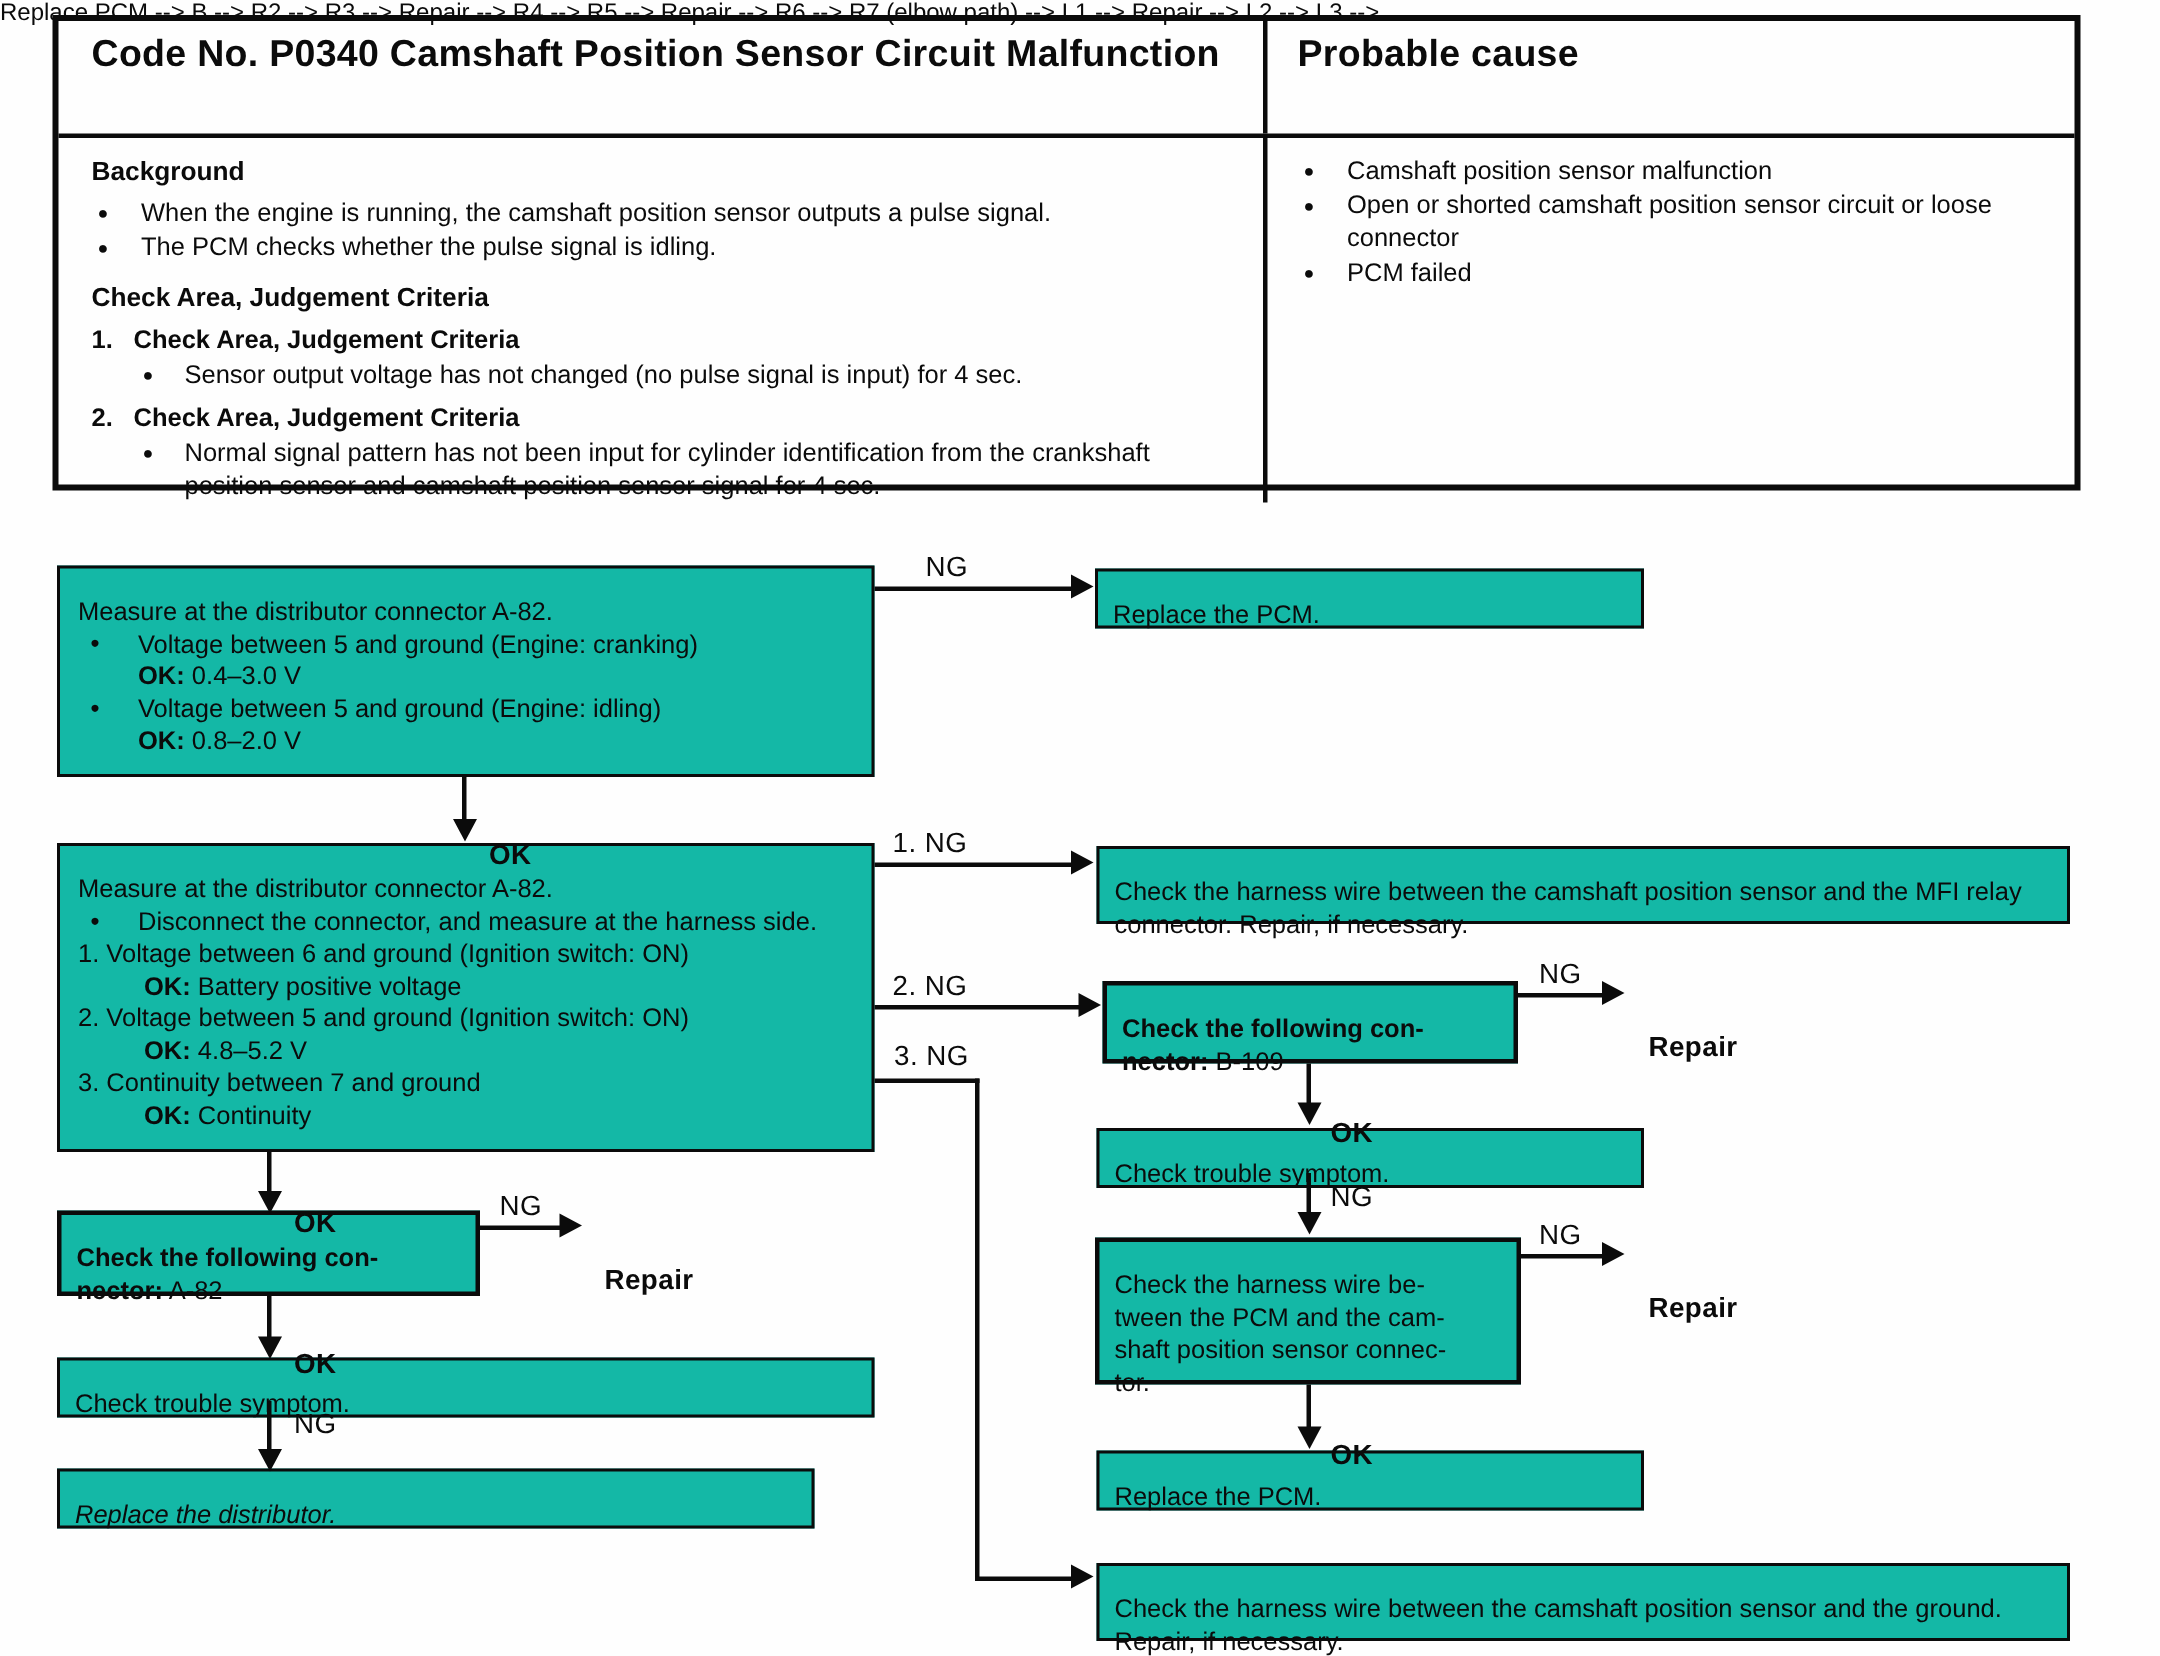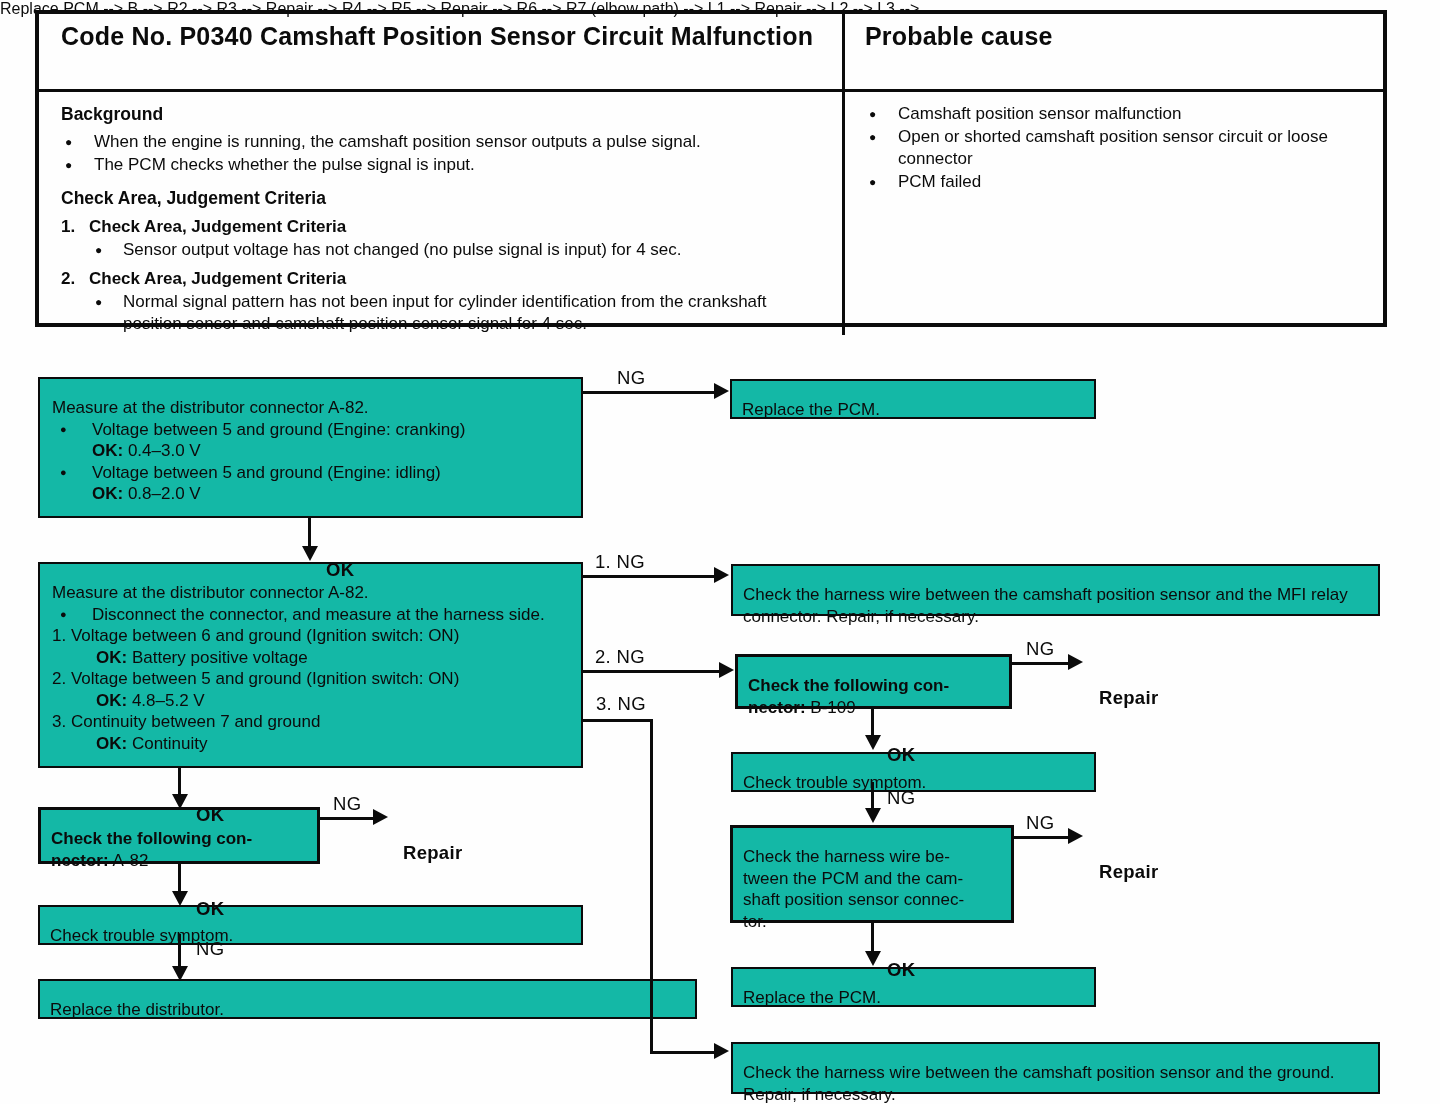--- a/index.html
+++ b/index.html
@@ -56,21 +56,21 @@
         <div class="code-title">Code No. P0340 Camshaft Position Sensor Circuit Malfunction</div>
       </div>
       <div class="hcell-r">
         <div class="code-title">Probable cause</div>
       </div>
     </div>
     <div class="brow">
       <div class="bcell-l">
         <div class="sec-head">Background</div>
         <div class="doc-bullet">When the engine is running, the camshaft position sensor outputs a pulse signal.</div>
-        <div class="doc-bullet">The PCM checks whether the pulse signal is input.</div>
+        <div class="doc-bullet">The PCM checks whether the pulse signal is idling.</div>
         <div class="sec-head" style="margin-top:12px;">Check Area, Judgement Criteria</div>
         <div class="num-item">
           <span class="num">1.</span>
           <span class="ntitle">Check Area, Judgement Criteria</span>
         </div>
         <div class="sub-bullet">Sensor output voltage has not changed (no pulse signal is input) for 4 sec.</div>
         <div class="num-item">
           <span class="num">2.</span>
           <span class="ntitle">Check Area, Judgement Criteria</span>
         </div>
@@ -151,21 +151,21 @@
     <div class="b">Check the following con-</div>
     <div><span class="b">nector:</span> <span>A-82</span></div>
   </div>
 
   
   <div class="fbox" style="left:38px;top:905px;width:545px;height:29px;">
     <div>Check trouble symptom.</div>
   </div>
 
   
-  <div class="fbox" style="left:38px;top:979px;width:659px;height:29px;">
+  <div class="fbox" style="left:38px;top:979px;width:505px;height:29px;font-style:italic;">
     <div>Replace the distributor.</div>
   </div>
 
   
 
    Replace PCM --&gt;
   <div class="hline" style="left:583px;top:391px;width:133px;"></div>
   <div class="arr-r" style="left:714px;top:383px;"></div>
   <div class="lbl" style="left:617px;top:367px;">NG</div>
 

